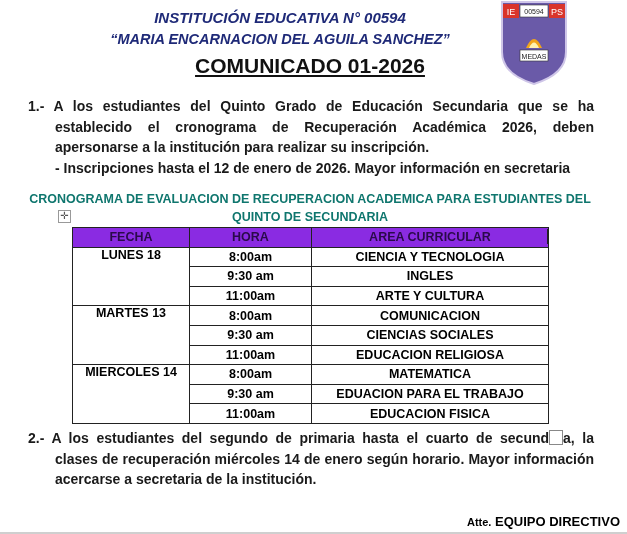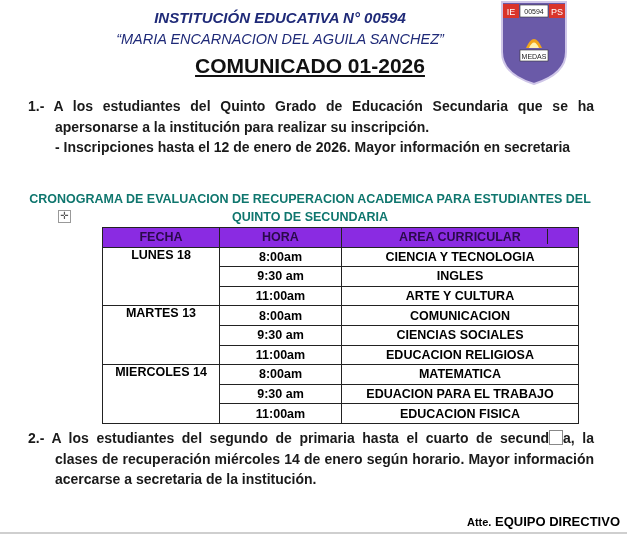--- a/index.html
+++ b/index.html
@@ -1,28 +1,28 @@
 <!DOCTYPE html>
 <html><head>
 <meta charset="utf-8">
 <style>
   html, body { margin: 0; padding: 0; }
   body { width: 627px; height: 534px; background: #ffffff; position: relative; overflow: hidden; font-family: "Liberation Sans", sans-serif; color: #000; }
   .inst1 { position: absolute; left: 0; width: 560px; top: 9px; text-align: center; font-weight: bold; font-style: italic; color: #1f2a78; font-size: 15px; }
-  .inst2 { position: absolute; left: 0; width: 560px; top: 31px; text-align: center; font-weight: normal; font-style: italic; color: #1f2a78; font-size: 14.5px; }
+  .inst2 { position: absolute; left: 0; width: 560px; top: 31px; text-align: center; font-weight: bold; font-style: italic; color: #1f2a78; font-size: 14.5px; }
   .title { position: absolute; left: 0; width: 620px; top: 54px; text-align: center; font-weight: bold; font-size: 21px; text-decoration: underline; color: #111; }
   .crest { position: absolute; left: 500px; top: 0; width: 68px; height: 86px; }
   .para { position: absolute; font-weight: bold; font-size: 14px; line-height: 20.5px; color: #1a1a1a; }
   .p1 { left: 28px; top: 96px; width: 566px; }
   .p1 .line { display: block; text-align: justify; text-align-last: justify; }
   .p1 .indent { padding-left: 27px; }
   .p1 .nolast { text-align-last: left; }
   .sched-title { position: absolute; left: 20px; width: 580px; top: 190px; text-align: center; font-weight: bold; font-size: 12.5px; line-height: 18px; color: #0f766e; }
   .move-handle { position: absolute; left: 58px; top: 210px; width: 11px; height: 11px; border: 1px solid #999; font-size: 10px; line-height: 10px; text-align: center; color: #555; background: #fff; }
-  table.sched { position: absolute; left: 72px; top: 227px; border-collapse: collapse; font-size: 12.5px; font-weight: bold; margin-left: 30px; }
+  table.sched { position: absolute; left: 72px; top: 227px; border-collapse: collapse; font-size: 12.5px; font-weight: bold; }
   table.sched th, table.sched td { border: 1px solid #222; text-align: center; height: 18.6px; padding: 0; }
   table.sched th { background: #8a2be2; color: #2a0a4a; }
   .col1 { width: 116px; } .col2 { width: 121px; } .col3 { width: 236px; }
   td.fecha { vertical-align: top; padding-top: 1px; }
   .cursor-bar { position: absolute; left: 547px; top: 229px; width: 1px; height: 15px; background: #222; }
   .p2 { left: 28px; top: 428px; width: 566px; }
   .p2 .line { display: block; text-align: justify; text-align-last: justify; }
   .p2 .indent { padding-left: 27px; }
   .p2 .nolast { text-align-last: left; }
   .box { display: inline-block; width: 12px; height: 13px; border: 1px solid #888; vertical-align: -2px; background: #fff; }
@@ -46,20 +46,21 @@
   <text x="57" y="15" font-size="9" fill="#fff" text-anchor="middle" font-family="Liberation Sans, sans-serif">PS</text>
   <text x="34" y="14" font-size="7" fill="#222" text-anchor="middle" font-family="Liberation Sans, sans-serif">00594</text>
   <path d="M26 48 Q34 30 42 48 Z" fill="#f2a51a"></path>
   <path d="M29 48 Q34 37 39 48 Z" fill="#fff3b0"></path>
   <rect x="20" y="50" width="28" height="11" fill="#ffffff" stroke="#333" stroke-width="0.6"></rect>
   <text x="34" y="58.5" font-size="7" fill="#222" text-anchor="middle" font-family="Liberation Sans, sans-serif">MEDAS</text>
 </svg>
 
 <div class="para p1">
   <span class="line"><span>1.-</span> <span>A los estudiantes del Quinto Grado de Educación Secundaria que se ha</span></span>
+  <span class="line indent">establecido el cronograma de Recuperación Académica 2026, deben</span>
   <span class="line indent nolast">apersonarse a la institución para realizar su inscripción.</span>
   <span class="line indent nolast">- Inscripciones hasta el 12 de enero de 2026. Mayor información en secretaria</span>
 </div>
 
 <div class="sched-title">
   <div>CRONOGRAMA DE EVALUACION DE RECUPERACION ACADEMICA PARA ESTUDIANTES DEL</div>
   <div>QUINTO DE SECUNDARIA</div>
 </div>
 
 <div class="move-handle">✛</div>

